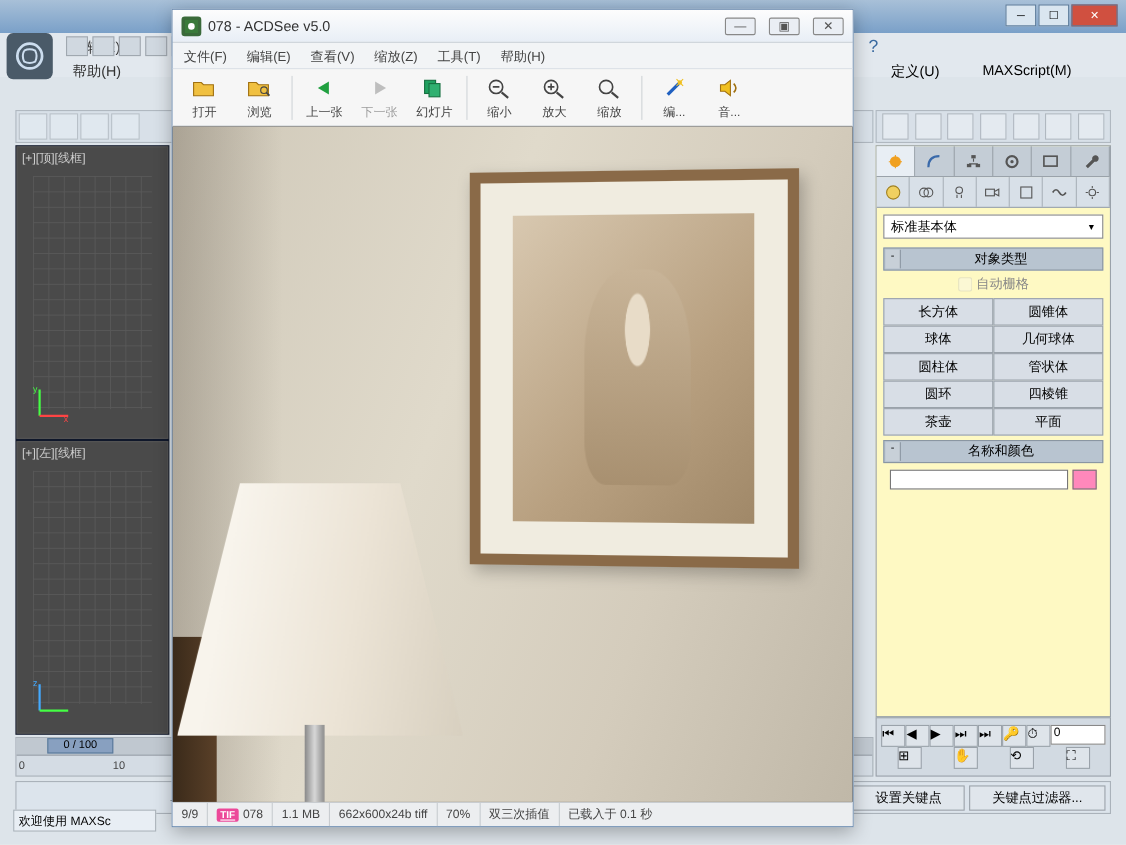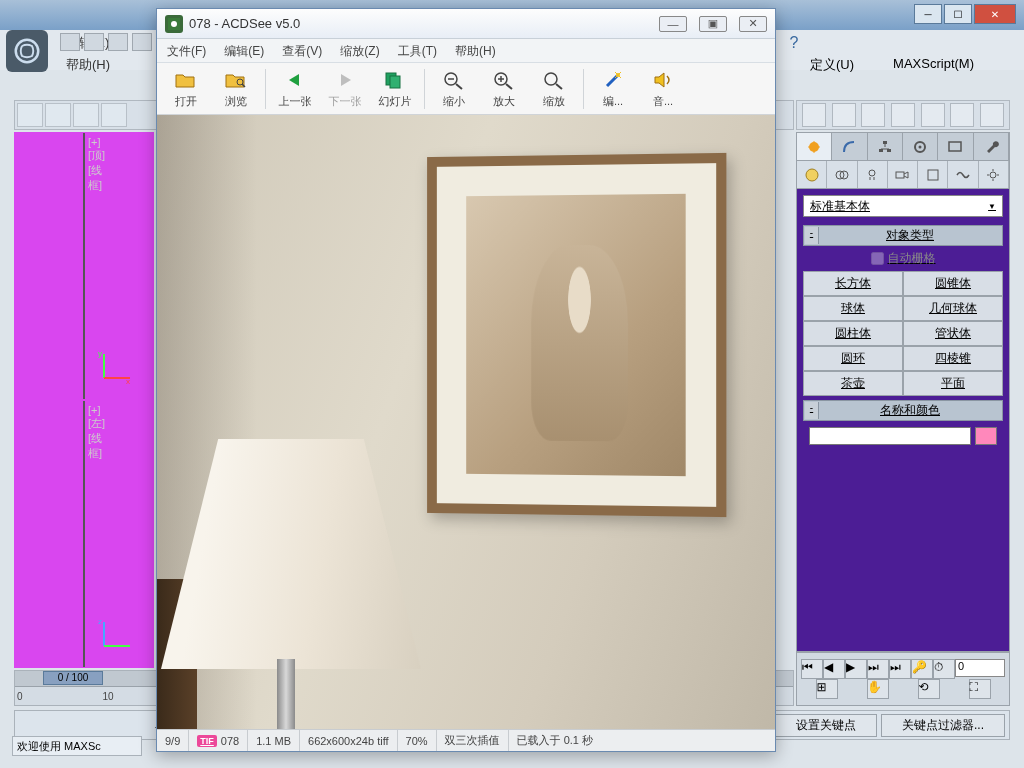--- a/index.html
+++ b/index.html
@@ -24,40 +24,40 @@
 .max-iconbar { position: absolute; top: 30px; left: 60px; right: 250px; height: 24px; display: flex; align-items: center; gap: 4px; }
 .max-icon { width: 20px; height: 18px; background: #d0d8e0; border: 1px solid #a0a8b0; }
 
 .max-toolbar2 { position: absolute; top: 100px; left: 14px; right: 230px; height: 30px; background: #d8e0e8; border: 1px solid #b0b8c0; display: flex; align-items: center; padding: 2px; gap: 2px; }
 .max-tool-btn { width: 26px; height: 24px; background: #e0e8ef; border: 1px solid #b8c0c8; }
 
 .max-right-icons { position: absolute; top: 100px; right: 14px; width: 214px; height: 30px; background: #d8e0e8; border: 1px solid #b0b8c0; display: flex; align-items: center; justify-content: space-around; padding: 2px; }
 .max-ri { width: 24px; height: 24px; background: #e4eaf0; border: 1px solid #b0b8c0; }
 
 
-.max-viewports { position: absolute; top: 132px; left: 14px; width: 140px; bottom: 100px; background: #d946ef; display: flex; flex-direction: column; align-items: center; }
+.max-viewports { position: absolute; top: 132px; left: 14px; width: 140px; bottom: 100px; background: #0f172a; display: flex; flex-direction: column; }
 .max-vp { flex: 1; border: 1px solid #555; background: #4a4a4a; position: relative; margin: 1px; }
 .max-vp-label { position: absolute; top: 2px; left: 4px; color: #ccc; font-size: 11px; }
 .max-vp-grid { position: absolute; inset: 10% ; background-image: linear-gradient(#666 1px, transparent 1px), linear-gradient(90deg, #666 1px, transparent 1px); background-size: 14px 14px; opacity: 0.5; }
 .max-vp-axis { position: absolute; bottom: 12px; left: 12px; width: 40px; height: 40px; }
 
 
 .max-timeline { position: absolute; bottom: 62px; left: 14px; right: 230px; height: 36px; background: #d4dce4; border: 1px solid #aab2ba; }
 .max-timeline-track { height: 16px; background: #c0c8d0; border-bottom: 1px solid #9aa2aa; position: relative; }
 .max-timeline-marker { position: absolute; left: 28px; top: 0; width: 60px; height: 14px; background: #88a0c0; border: 1px solid #5a7a9a; font-size: 10px; text-align: center; }
 .max-timeline-ruler { height: 18px; display: flex; align-items: center; font-size: 10px; color: #444; padding-left: 2px; gap: 80px; }
 
 
 .max-status { position: absolute; bottom: 28px; left: 14px; right: 14px; height: 30px; background: #dce4ec; border: 1px solid #aab2ba; display: flex; align-items: center; font-size: 12px; }
 .max-status-welcome { position: absolute; bottom: 12px; left: 12px; width: 130px; height: 20px; background: #e8eef4; border: 1px solid #aab2ba; font-size: 11px; padding: 2px 4px; }
 .max-status-hint { padding-left: 140px; flex: 1; }
 .max-status-btn { padding: 2px 20px; border: 1px solid #9aa2aa; margin-right: 4px; background: #e0e6ec; }
 
 
-.max-panel { position: absolute; top: 132px; right: 14px; width: 214px; bottom: 116px; background: #4c1d95; border: 1px solid #9aa2aa; display: flex; flex-direction: column; text-decoration: underline; }
+.max-panel { position: absolute; top: 132px; right: 14px; width: 214px; bottom: 116px; background: #fef9c3; border: 1px solid #9aa2aa; display: flex; flex-direction: column; }
 .max-panel-tabs { display: flex; height: 28px; background: #c4cdd6; border-bottom: 1px solid #9aa2aa; }
 .max-panel-tab { flex: 1; border-right: 1px solid #9aa2aa; display: flex; align-items: center; justify-content: center; }
 .max-panel-tab.active { background: #e8eef4; }
 .max-panel-subtabs { display: flex; height: 28px; background: #d8e0e8; border-bottom: 1px solid #9aa2aa; }
 .max-panel-subtab { flex: 1; border-right: 1px solid #aab2ba; display: flex; align-items: center; justify-content: center; }
 
 .max-panel-dd { margin: 6px; height: 22px; background: white; border: 1px solid #888; display: flex; align-items: center; padding: 0 6px; justify-content: space-between; }
 .max-panel-dd-arrow { font-size: 8px; }
 
 .max-panel-section { margin: 2px 6px; }

